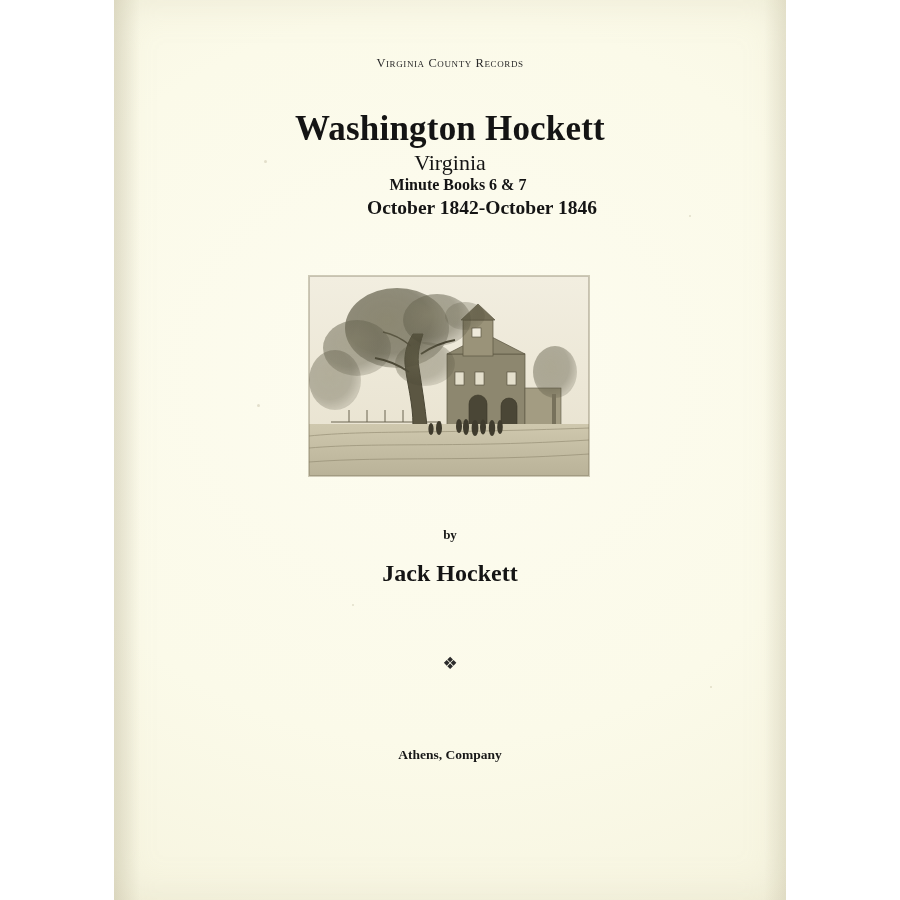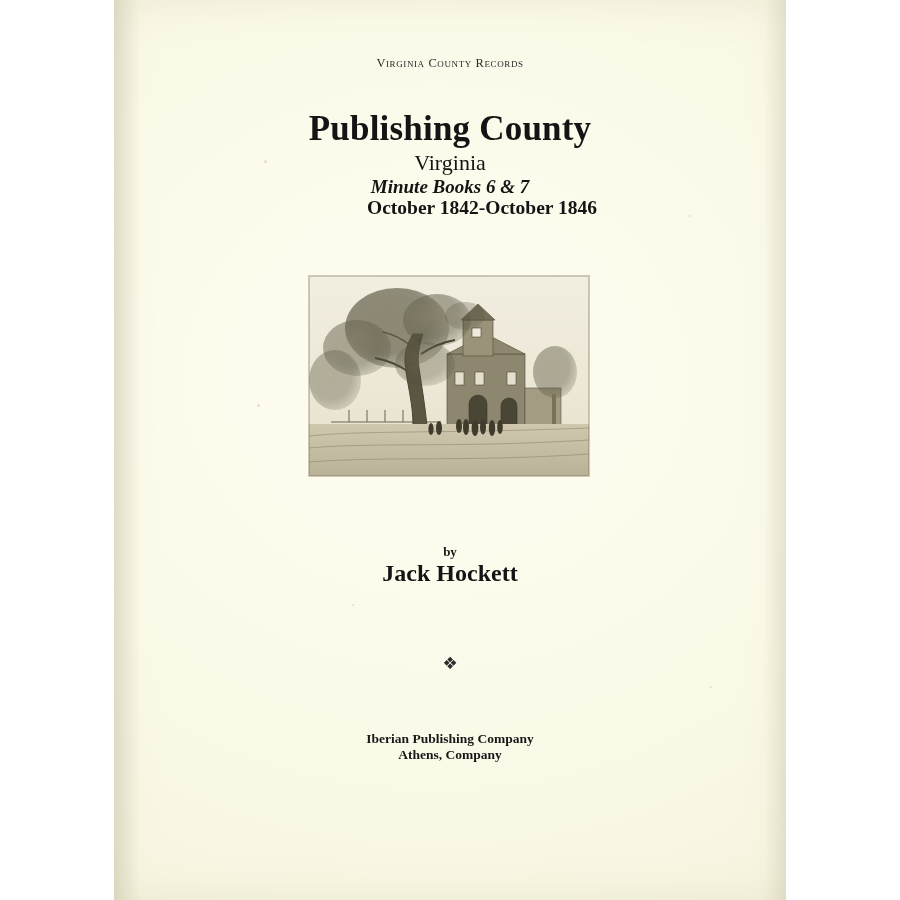--- a/index.html
+++ b/index.html
@@ -88,26 +88,25 @@
     left: 0;
     width: 100%;
     font-size: 22px;
     font-weight: normal;
     color: #141414;
   }
 
   .title-books {
     position: absolute;
     top: 176px;
-    left: 0;
-    width: 100%;
-    font-size: 19px;
-    font-weight: bold;
-    color: #141414;
-    font-style: italic;
+    left: 8px;
+    width: 100%;
+    font-size: 16px;
+    font-weight: bold;
+    color: #141414;
   }
 
   .title-dates {
     position: absolute;
     top: 197px;
     left: 0;
     width: 100%;
     font-size: 19.5px;
     font-weight: bold;
     color: #141414;
@@ -132,21 +131,20 @@
   }
 
   .by-line {
     position: absolute;
     top: 527px;
     left: 0;
     width: 100%;
     font-size: 13px;
     font-weight: bold;
     color: #171717;
-    margin-top: 17px;
   }
 
   .author {
     position: absolute;
     top: 560px;
     left: 0;
     width: 100%;
     font-size: 24px;
     font-weight: bold;
     color: #141414;
@@ -190,21 +188,21 @@
 </style>
 </head>
 <body>
 
 <div id="page">
   <div class="cover">
     <div class="inner">
 
       <div class="series-line">Virginia County Records</div>
 
-      <div class="title-main">Publishing County</div>
+      <div class="title-main">Washington Hockett</div>
 
       <div class="title-state">Virginia</div>
 
       <div class="title-books">Minute Books 6 &amp; 7</div>
 
       <div class="title-dates">October 1842-October 1846</div>
 
       <div class="illustration">
         <svg viewBox="0 0 280 200" xmlns="http://www.w3.org/2000/svg" aria-hidden="true">
           <defs>
@@ -295,21 +293,20 @@
           <rect x="0.5" y="0.5" width="279" height="199" fill="none" stroke="rgba(120,112,88,0.35)" stroke-width="1"></rect>
         </svg>
       </div>
 
       <div class="by-line">by</div>
 
       <div class="author">Jack Hockett</div>
 
       <div class="ornament">❖</div>
 
-      <div class="publisher">Iberian Publishing Company</div>
 
       <div class="publisher-city">Athens, Company</div>
 
       <div class="speck" style="left:150px; top:160px; width:3px; height:3px;"></div>
       <div class="speck" style="left:575px; top:215px; width:2px; height:2px;"></div>
       <div class="speck" style="left:143px; top:404px; width:3px; height:3px;"></div>
       <div class="speck" style="left:238px; top:604px; width:2px; height:2px;"></div>
       <div class="speck" style="left:596px; top:686px; width:2px; height:2px;"></div>
     </div>
   </div>

